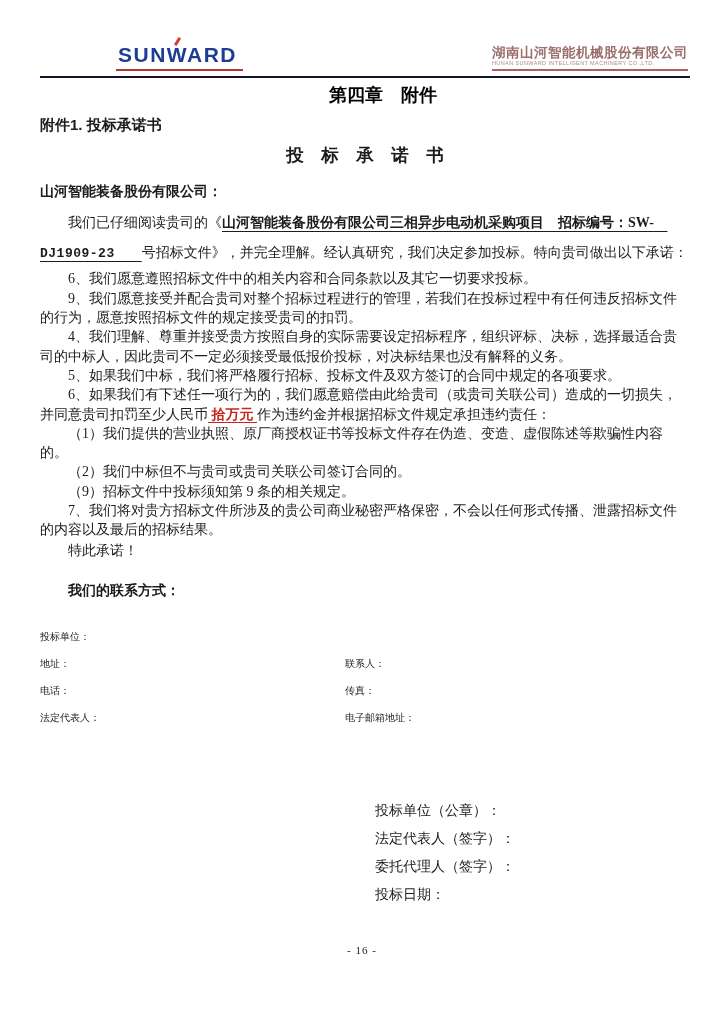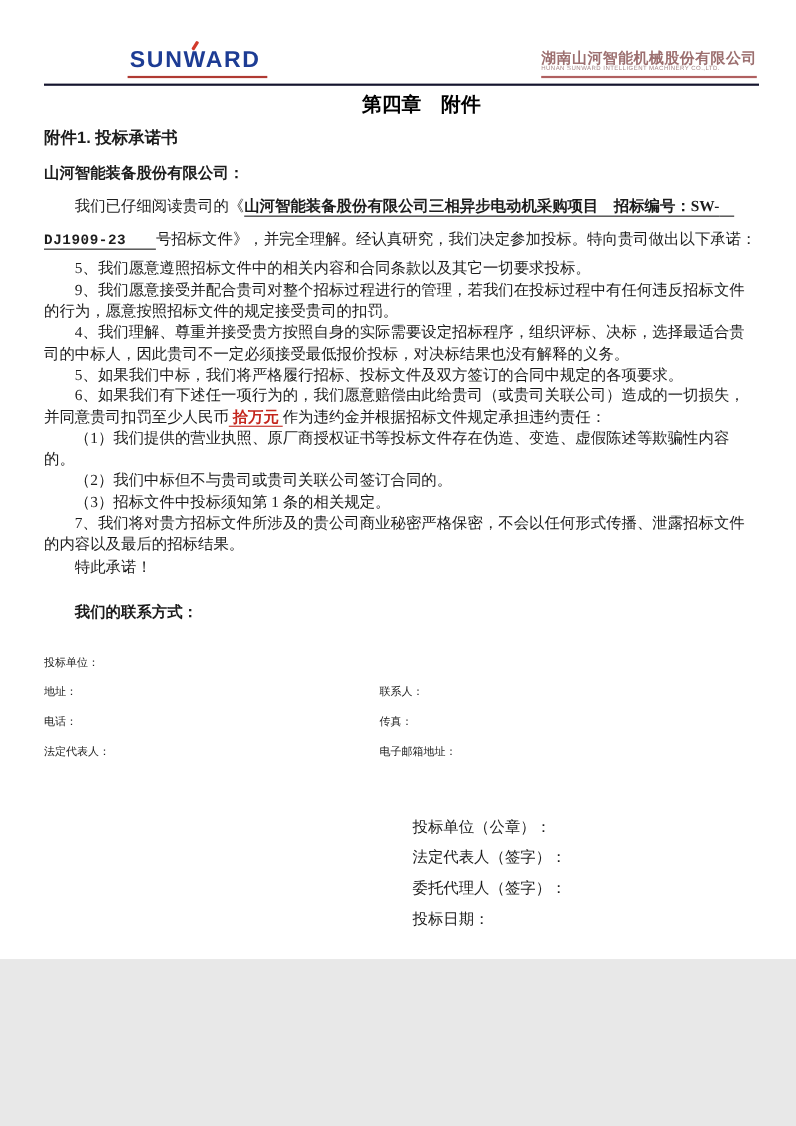--- a/index.html
+++ b/index.html
@@ -1,19 +1,19 @@
 <!DOCTYPE html>
 <html><head>
 <meta charset="utf-8">
 <style>
   * { box-sizing: border-box; }
   html, body { margin: 0; padding: 0; background: #e8e8e8; }
   .page {
     position: relative;
-    width: 724px; height: 872px;
+    width: 724px; height: 1024px;
     margin: 0 auto;
     background: #ffffff;
     font-family: "Liberation Serif", "DejaVu Serif", serif;
     color: #1c1c1c;
     overflow: hidden;
   }
   
   .hdr {
     display: flex; justify-content: space-between; align-items: flex-end;
     padding: 44px 36px 0 116px;
@@ -80,21 +80,21 @@
     font-weight: bold; font-size: 14px; margin: 22px 0 0; text-indent: 2em;
   }
   .contact-grid {
     margin-top: 28px;
     display: grid; grid-template-columns: 305px auto;
     row-gap: 10px; font-size: 10px; line-height: 17px;
   }
   .span2 { grid-column: 1 / span 2; }
 
   
-  .signature-block { margin-top: 52px; margin-left: 335px; font-size: 14px; }
+  .signature-block { margin-top: 76px; margin-left: 335px; font-size: 14px; }
   .signature-block .sig-line { margin: 0 0 11px; line-height: 17px; }
 
   
   .footer {
     position: absolute; left: 0; right: 0; top: 944px;
     text-align: center; font-size: 11px; letter-spacing: 1px; color: #222;
   }
 </style>
 </head>
 <body>
@@ -111,35 +111,36 @@
       <div class="company-en">HUNAN SUNWARD INTELLIGENT MACHINERY CO.,LTD.</div>
     </div>
   </div>
   <div class="header-rule"></div>
 
   <div class="chapter-title">第四章　附件</div>
 
   <div class="content">
 
     <div class="attachment-heading">附件1. 投标承诺书</div>
+    <div class="letter-title">投　标　承　诺　书</div>
 
     <p class="salutation">山河智能装备股份有限公司：</p>
 
     <p class="intro"><span>我们已仔细阅读贵司的《</span><span class="u">山河智能装备股份有限公司三相异步电动机采购项目　招标编号：SW-</span><span class="u u-code">　DJ1909-23　　</span><span>号招标文件》，并完全理解。经认真研究，我们决定参加投标。特向贵司做出以下承诺：</span></p>
 
-    <p class="item">5、我们愿意遵照招标文件中的相关内容和合同条款以及其它一切要求投标。</p>
+    <p class="item">6、我们愿意遵照招标文件中的相关内容和合同条款以及其它一切要求投标。</p>
     <p class="item">9、我们愿意接受并配合贵司对整个招标过程进行的管理，若我们在投标过程中有任何违反招标文件的行为，愿意按照招标文件的规定接受贵司的扣罚。</p>
     <p class="item">4、我们理解、尊重并接受贵方按照自身的实际需要设定招标程序，组织评标、决标，选择最适合贵司的中标人，因此贵司不一定必须接受最低报价投标，对决标结果也没有解释的义务。</p>
     <p class="item">5、如果我们中标，我们将严格履行招标、投标文件及双方签订的合同中规定的各项要求。</p>
 
     <p class="item"><span>6、如果我们有下述任一项行为的，我们愿意赔偿由此给贵司（或贵司关联公司）造成的一切损失，并同意贵司扣罚至少人民币</span><span class="penalty"> 拾万元 </span><span>作为违约金并根据招标文件规定承担违约责任：</span></p>
 
     <p class="item">（1）我们提供的营业执照、原厂商授权证书等投标文件存在伪造、变造、虚假陈述等欺骗性内容的。</p>
     <p class="item">（2）我们中标但不与贵司或贵司关联公司签订合同的。</p>
-    <p class="item">（3）招标文件中投标须知第 1 条的相关规定。</p>
+    <p class="item">（9）招标文件中投标须知第 9 条的相关规定。</p>
 
     <p class="item">7、我们将对贵方招标文件所涉及的贵公司商业秘密严格保密，不会以任何形式传播、泄露招标文件的内容以及最后的招标结果。</p>
     <p class="item closing">特此承诺！</p>
 
     <p class="contact-heading">我们的联系方式：</p>
 
     <div class="contact-grid">
       <div class="span2">投标单位：</div>
       <div>地址：</div>
       <div>联系人：</div>

